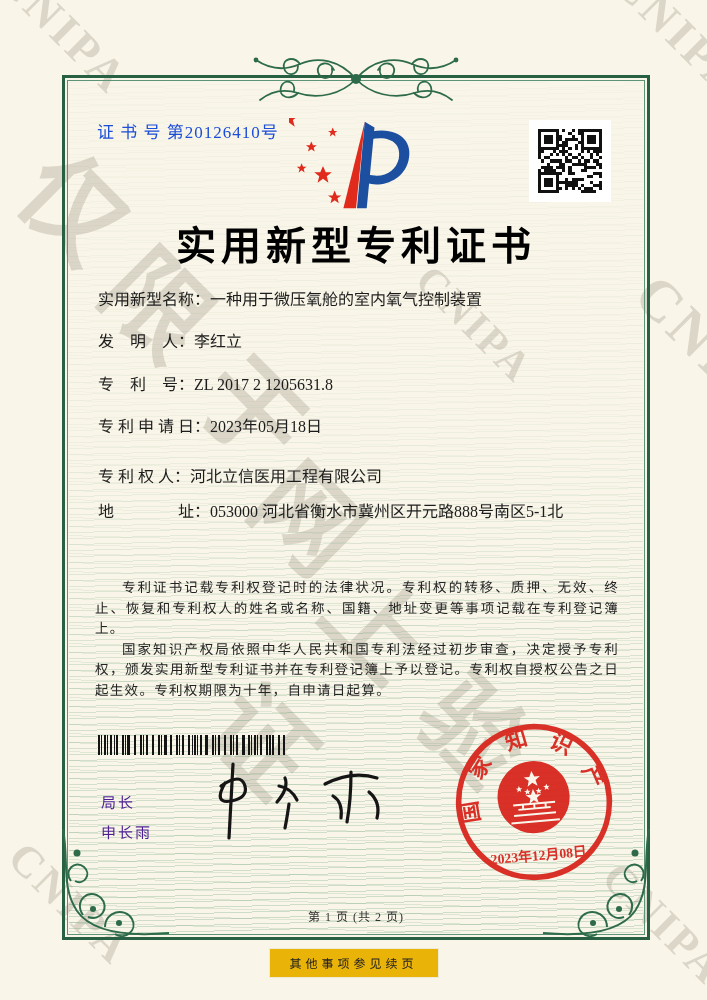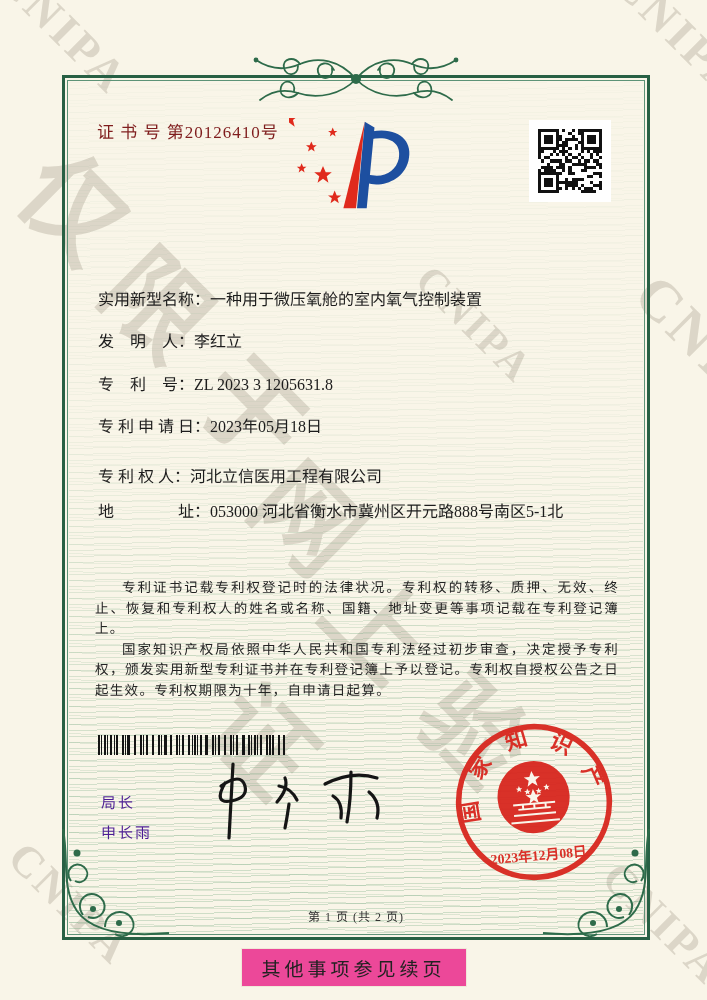--- a/index.html
+++ b/index.html
@@ -30,21 +30,21 @@
        repeating-linear-gradient(178.5deg, rgba(102,162,118,0.30) 0 1px, rgba(0,0,0,0) 1px 6px),
        repeating-linear-gradient(181.5deg, rgba(102,162,118,0.20) 0 1px, rgba(0,0,0,0) 1px 9px);
      -webkit-mask-image:linear-gradient(to bottom, rgba(0,0,0,0.10) 0%, rgba(0,0,0,0.22) 40%, rgba(0,0,0,0.75) 68%, #000 100%);
      mask-image:linear-gradient(to bottom, rgba(0,0,0,0.10) 0%, rgba(0,0,0,0.22) 40%, rgba(0,0,0,0.75) 68%, #000 100%);}
 
   .ornament-top{position:absolute;left:50%;top:-30px;transform:translateX(-50%);}
   .corner{position:absolute;}
   .corner-bl{left:-8px;bottom:-8px;}
   .corner-br{right:-8px;bottom:-8px;transform:scaleX(-1);}
 
-  .cert-no{position:absolute;left:32px;top:40px;font-size:17px;color:#7f1d1d;letter-spacing:1px;}
+  .cert-no{position:absolute;left:32px;top:40px;font-size:17px;color:#1d4ed8;letter-spacing:1px;}
   .logo{position:absolute;left:224px;top:40px;}
   .qr-box{position:absolute;left:464px;top:42px;width:82px;height:82px;background:#fff;display:flex;align-items:center;justify-content:center;}
   .title{position:absolute;left:0;right:0;top:136px;text-align:center;font-size:40px;font-weight:bold;color:#000;letter-spacing:5px;}
 
   .row{position:absolute;left:33px;right:24px;font-size:16px;color:#1c1c1c;white-space:nowrap;}
   .flabel{color:#1c1c1c;}
   .fvalue{color:#1c1c1c;}
   .r0{top:208px;} .r1{top:250px;} .r2{top:293px;} .r3{top:335px;}
   .r4{top:378px;margin-top:7px;} .r5{top:420px;} .r6{top:463px;}
   .right-field{position:absolute;left:290px;top:0;}
@@ -58,21 +58,21 @@
        repeating-linear-gradient(90deg,#141414 0 1px,rgba(0,0,0,0) 1px 9px),
        repeating-linear-gradient(90deg,rgba(0,0,0,0) 0 3px,#141414 3px 4px,rgba(0,0,0,0) 4px 13px);}
 
   .signer{position:absolute;left:36px;top:710px;font-family:"Liberation Sans","DejaVu Sans",sans-serif;font-size:15px;color:#4c1d95;letter-spacing:2px;line-height:30px;}
   .signature{position:absolute;left:128px;top:682px;}
 
   .seal{position:absolute;left:388px;top:643px;transform:rotate(-5deg);opacity:0.94;}
 
   .page-num{position:absolute;left:0;right:0;bottom:12px;text-align:center;font-size:12px;color:#333;letter-spacing:1px;}
 
-  .note{position:absolute;left:50%;transform:translateX(-50%);top:948px;background:#ec4899;border:1px solid #efe9d8;padding:5px 20px;font-size:19px;color:#222;letter-spacing:4px;white-space:nowrap;}
+  .note{position:absolute;left:50%;transform:translateX(-50%);top:948px;background:#eab308;border:1px solid #efe9d8;padding:5px 20px;font-size:12px;color:#222;letter-spacing:4px;white-space:nowrap;}
 </style>
 </head>
 <body>
 
 <div class="page">
 
   <div class="wm wm1">CNIPA</div>
   <div class="wm wm2">仅</div>
   <div class="wm wm3">限</div>
   <div class="wm wm4">于</div>
@@ -384,29 +384,30 @@
           <rect x="15" y="60" width="3" height="3" fill="#111"></rect>
           <rect x="18" y="60" width="3" height="3" fill="#111"></rect>
           <rect x="42" y="60" width="3" height="3" fill="#111"></rect>
           <rect x="45" y="60" width="3" height="3" fill="#111"></rect>
           <rect x="48" y="60" width="3" height="3" fill="#111"></rect>
           <rect x="51" y="60" width="3" height="3" fill="#111"></rect>
           <rect x="54" y="60" width="3" height="3" fill="#111"></rect>
         </svg>
     </div>
 
+    <div class="title">实用新型专利证书</div>
 
     <div class="row r0">
       <span class="flabel">实用新型名称：</span><span class="fvalue">一种用于微压氧舱的室内氧气控制装置</span>
     </div>
     <div class="row r1">
       <span class="flabel">发　明　人：</span><span class="fvalue">李红立</span>
     </div>
     <div class="row r2">
-      <span class="flabel">专　利　号：</span><span class="fvalue">ZL 2023 3 1205631.8</span>
+      <span class="flabel">专　利　号：</span><span class="fvalue">ZL 2017 2 1205631.8</span>
     </div>
     <div class="row r3">
       <span class="flabel">专 利 申 请 日：</span><span class="fvalue">2023年05月18日</span>
     </div>
     <div class="row r4">
       <span class="flabel">专 利 权 人：</span><span class="fvalue">河北立信医用工程有限公司</span>
     </div>
     <div class="row r5">
       <span class="flabel">地　　　　址：</span><span class="fvalue">053000 河北省衡水市冀州区开元路888号南区5-1北</span>
     </div>

